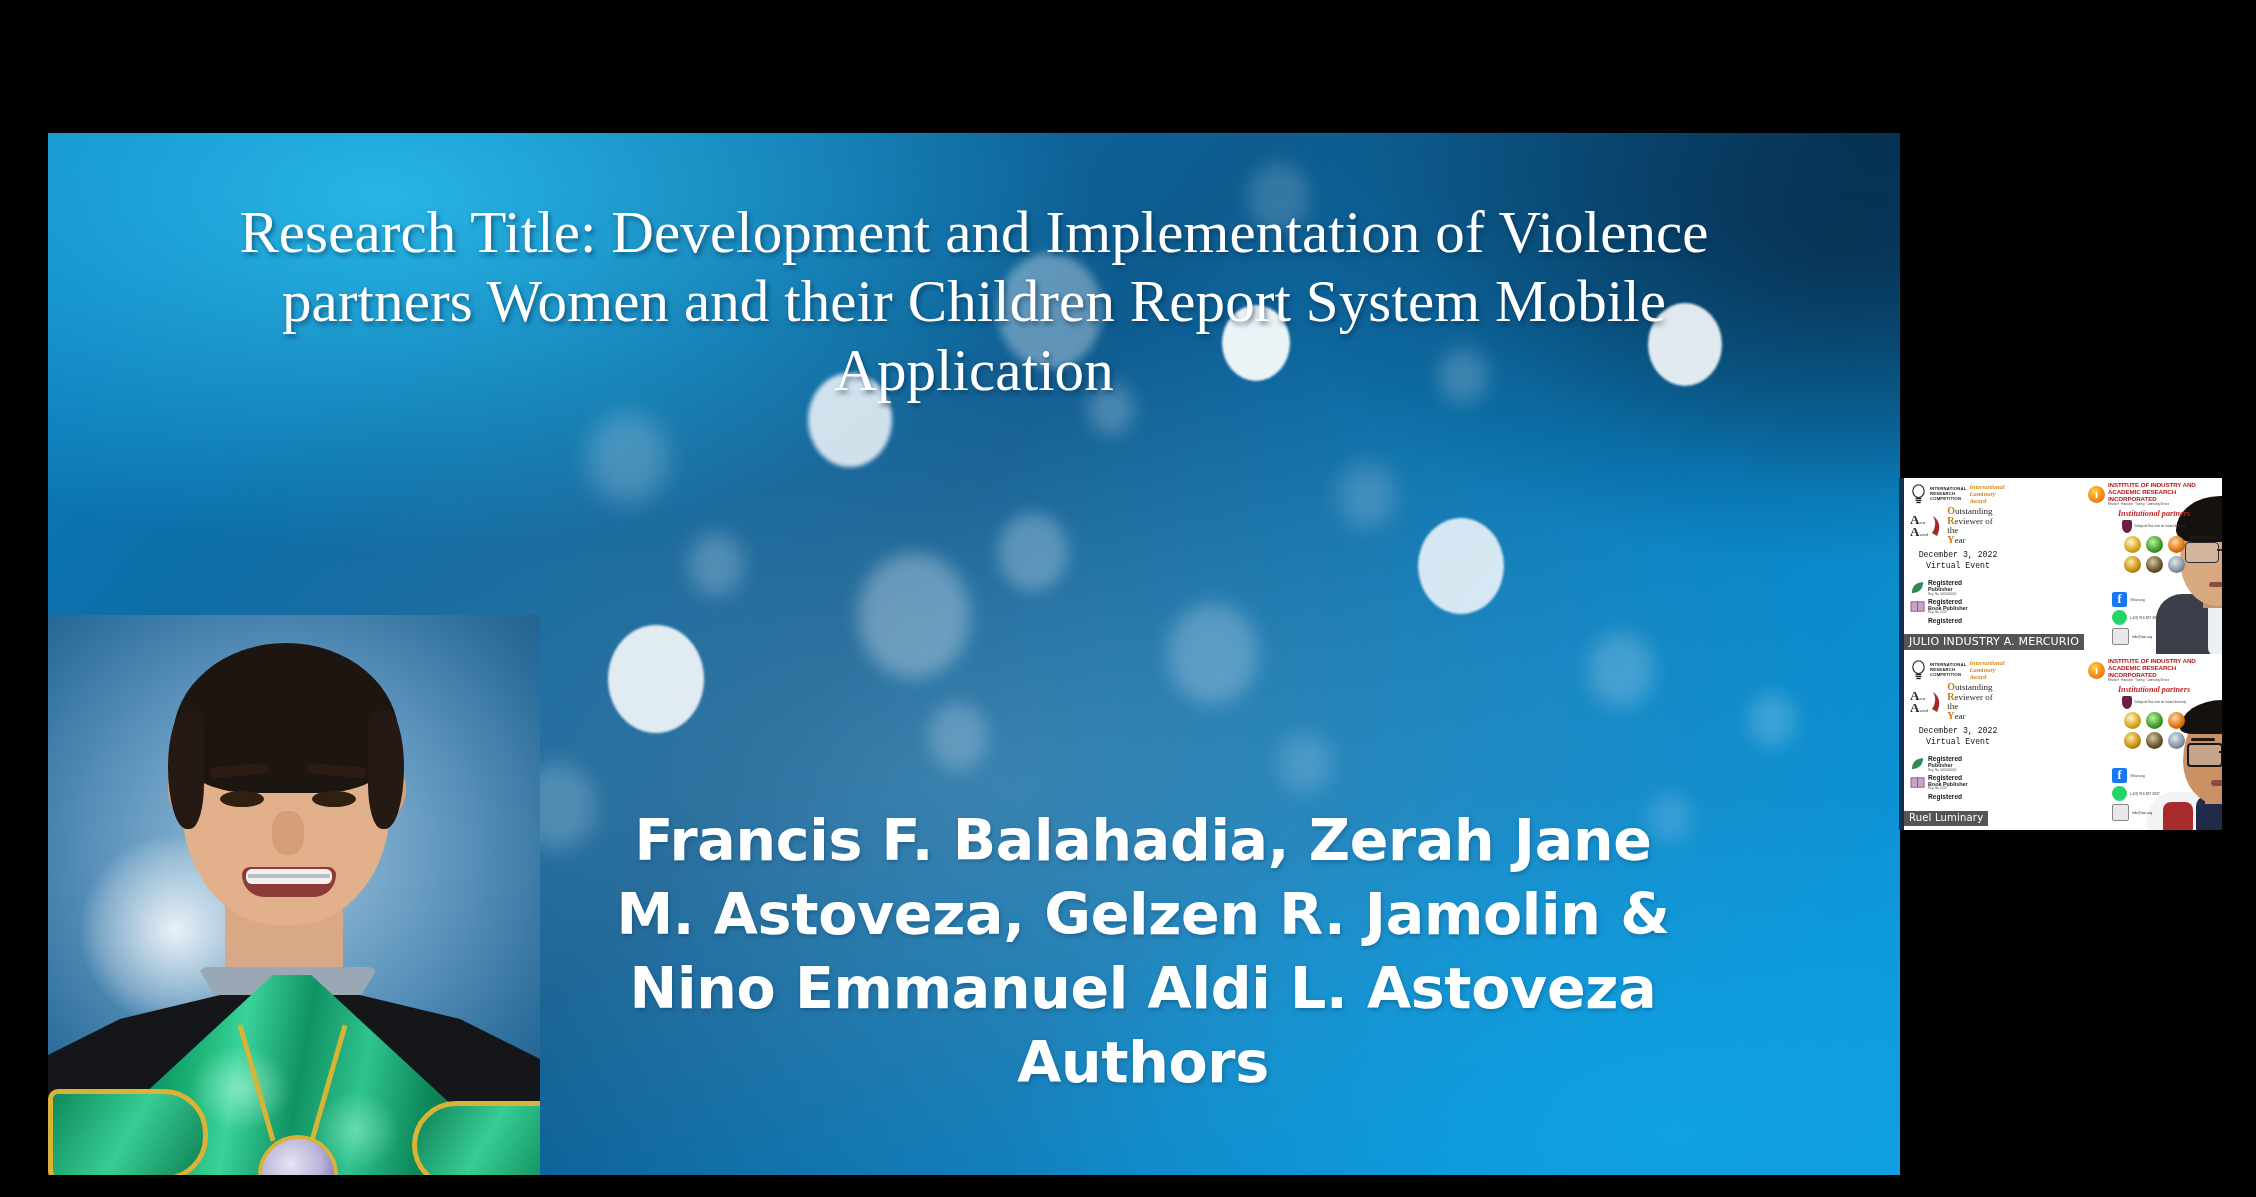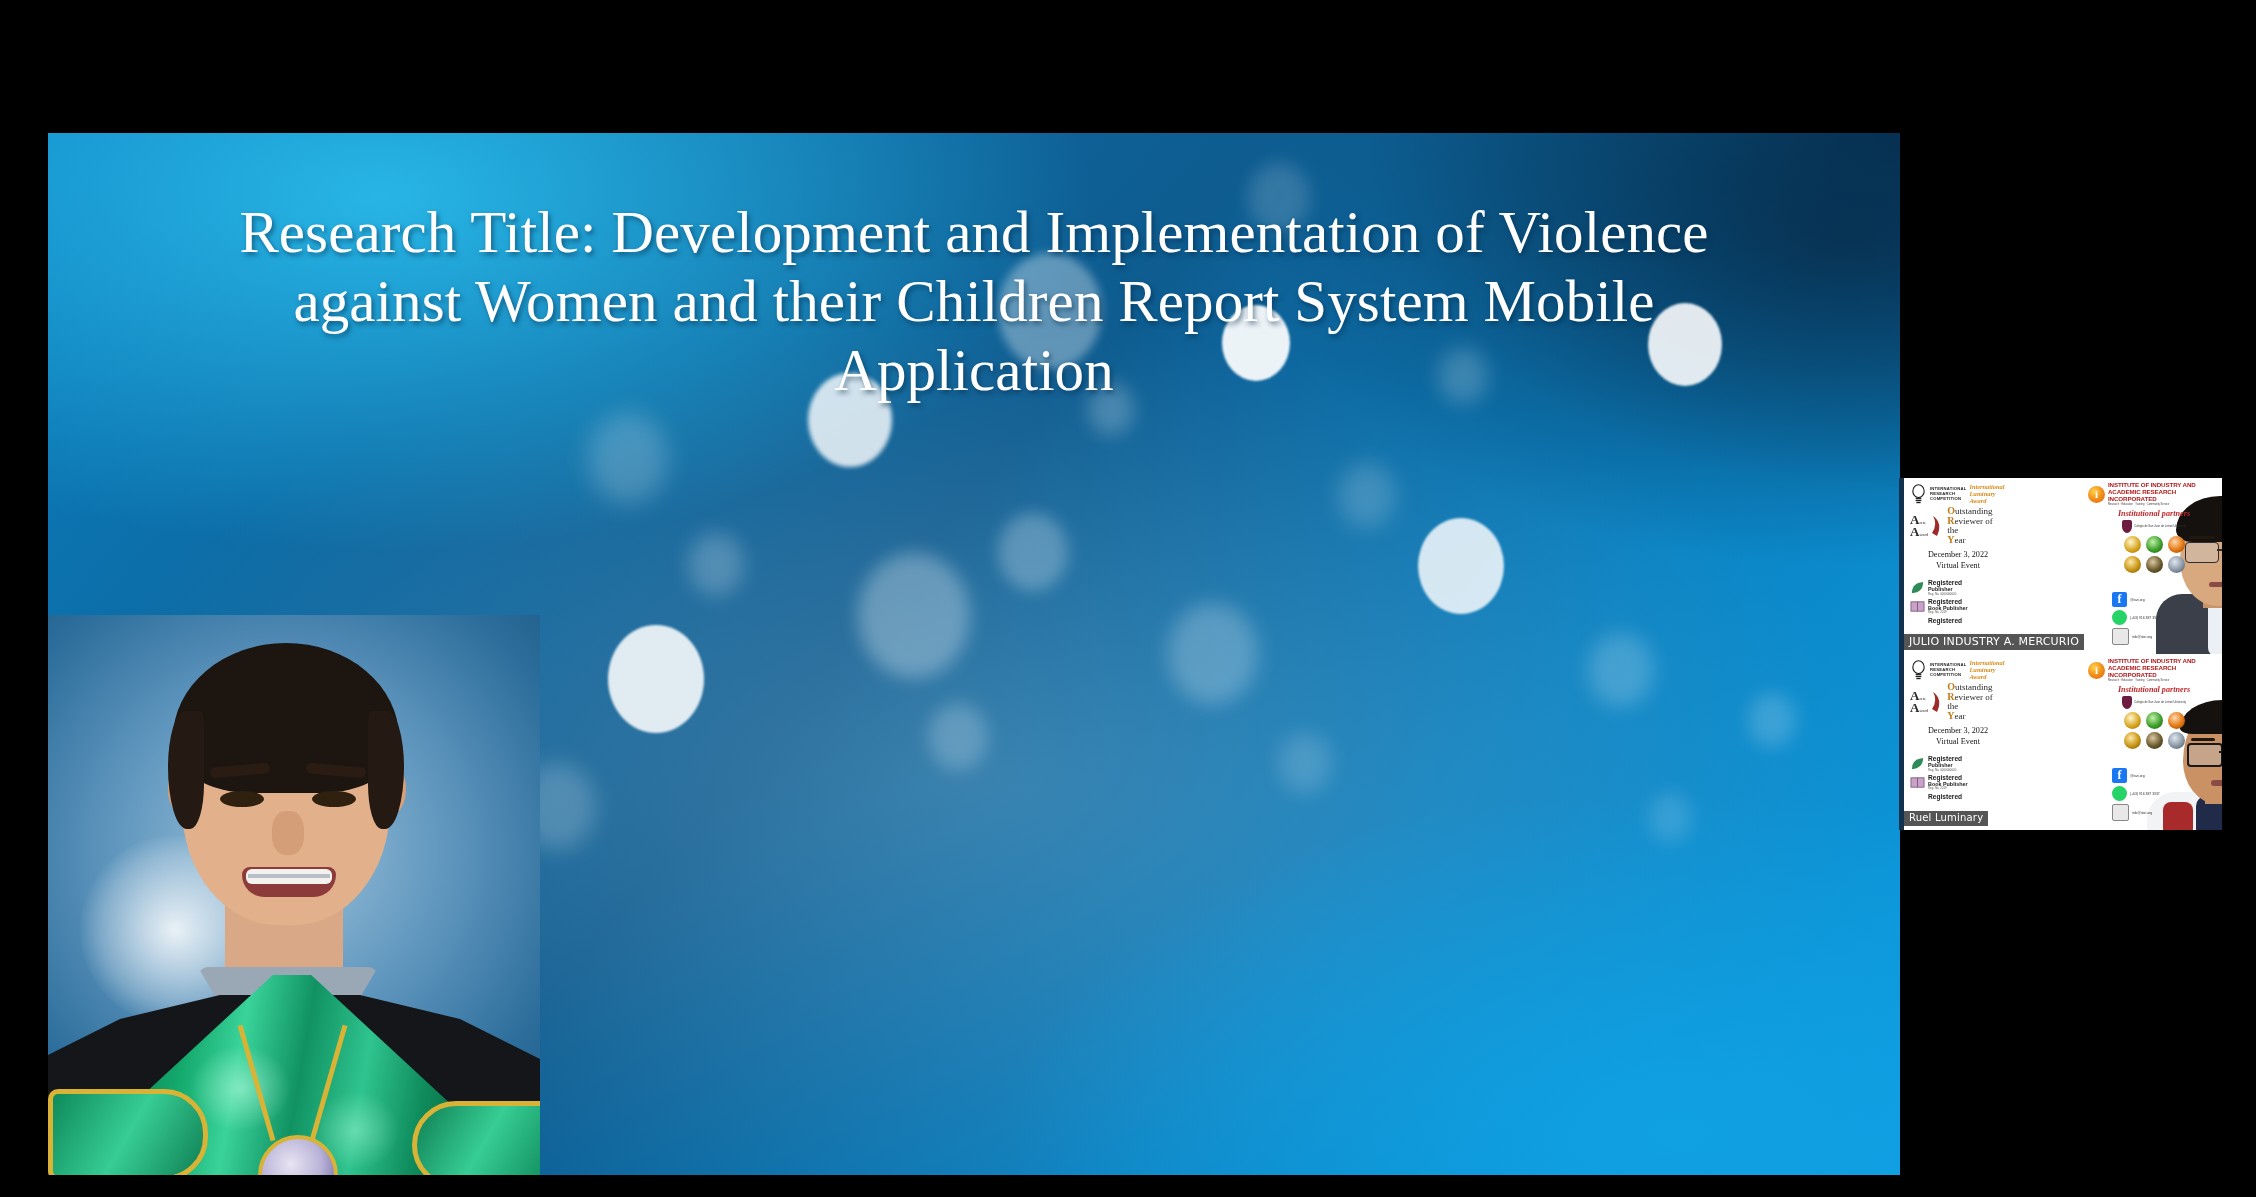--- a/index.html
+++ b/index.html
@@ -233,21 +233,21 @@
     font-family:"Liberation Serif", serif; font-style:italic;
   }
   .award-a { font-family:"Liberation Serif",serif; font-size:13px; color:#2a2a2a; font-weight:700; line-height:0.92; }
   .award-a span { font-size:4.4px; font-weight:400; }
   .award-swoosh { width:13px; height:22px; flex:none; }
   .award-o { font-family:"Liberation Serif",serif; font-size:9px; line-height:1.0; color:#2a2a2a; }
   .award-o b { color:#c47b12; font-size:10px; }
 
   .vt-date {
     position:absolute; left:8px; top:72px; width:92px; text-align:center;
-    font-family:Liberation Serif, serif;
+    font-family:Liberation Mono, monospace;
     font-size:8.2px; line-height:1.3; color:#14141a; font-weight:400;
   }
   .vt-reg { position:absolute; left:6px; top:102px; width:92px; }
   .reg-row { display:flex; align-items:center; gap:3px; margin-bottom:3px; }
   .reg-badge { width:15px; height:15px; flex:none; }
   .reg-t1 { font-size:6.6px; font-weight:700; color:#1a1a1a; line-height:1.05; }
   .reg-t2 { font-size:5.4px; font-weight:700; color:#1a1a1a; line-height:1.05; }
   .reg-t3 { font-size:2.9px; color:#555; line-height:1.1; }
 
   
@@ -326,23 +326,26 @@
         <div class="bokeh" style="left: 1540px; top: 500px; width: 66px; height: 73.92px; background: rgba(255, 255, 255, 0.2); filter: blur(10px);"></div>
         <div class="bokeh" style="left: 300px; top: 520px; width: 120px; height: 134.4px; background: rgba(255, 255, 255, 0.3); filter: blur(11px);"></div>
         <div class="bokeh" style="left: 1700px; top: 560px; width: 48px; height: 53.76px; background: rgba(255, 255, 255, 0.18); filter: blur(9px);"></div>
         <div class="bokeh" style="left: 880px; top: 570px; width: 60px; height: 67.2px; background: rgba(255, 255, 255, 0.22); filter: blur(9px);"></div>
         <div class="bokeh" style="left: 1230px; top: 600px; width: 54px; height: 60.48px; background: rgba(255, 255, 255, 0.16); filter: blur(10px);"></div>
         <div class="bokeh" style="left: 470px; top: 630px; width: 78px; height: 87.36px; background: rgba(255, 255, 255, 0.2); filter: blur(11px);"></div>
         <div class="bokeh" style="left: 1600px; top: 660px; width: 44px; height: 49.28px; background: rgba(255, 255, 255, 0.14); filter: blur(9px);"></div>
       </div>
 
     <div id="title-block">
-      <h1 id="slide-title">Research Title: Development and Implementation of Violence against Women and their Children Report System Mobile Application</h1>
+      <h1 id="slide-title">Research Title: Development and Implementation of Violence partners Women and their Children Report System Mobile Application</h1>
     </div>
 
+    <div id="authors-block">
+      <p id="authors-text">Francis F. Balahadia, Zerah Jane M. Astoveza, Gelzen R. Jamolin &amp; Nino Emmanuel Aldi L. Astoveza Authors</p>
+    </div>
 
     <div id="presenter-photo">
       <div class="ph-bg"></div>
       <div class="ph-glow"></div>
       <div class="ph-neck"></div>
       <div class="ph-head"></div>
       <div class="ph-ear-l"></div>
       <div class="ph-ear-r"></div>
       <div class="ph-hair"></div>
       <div class="ph-hair2"></div>

